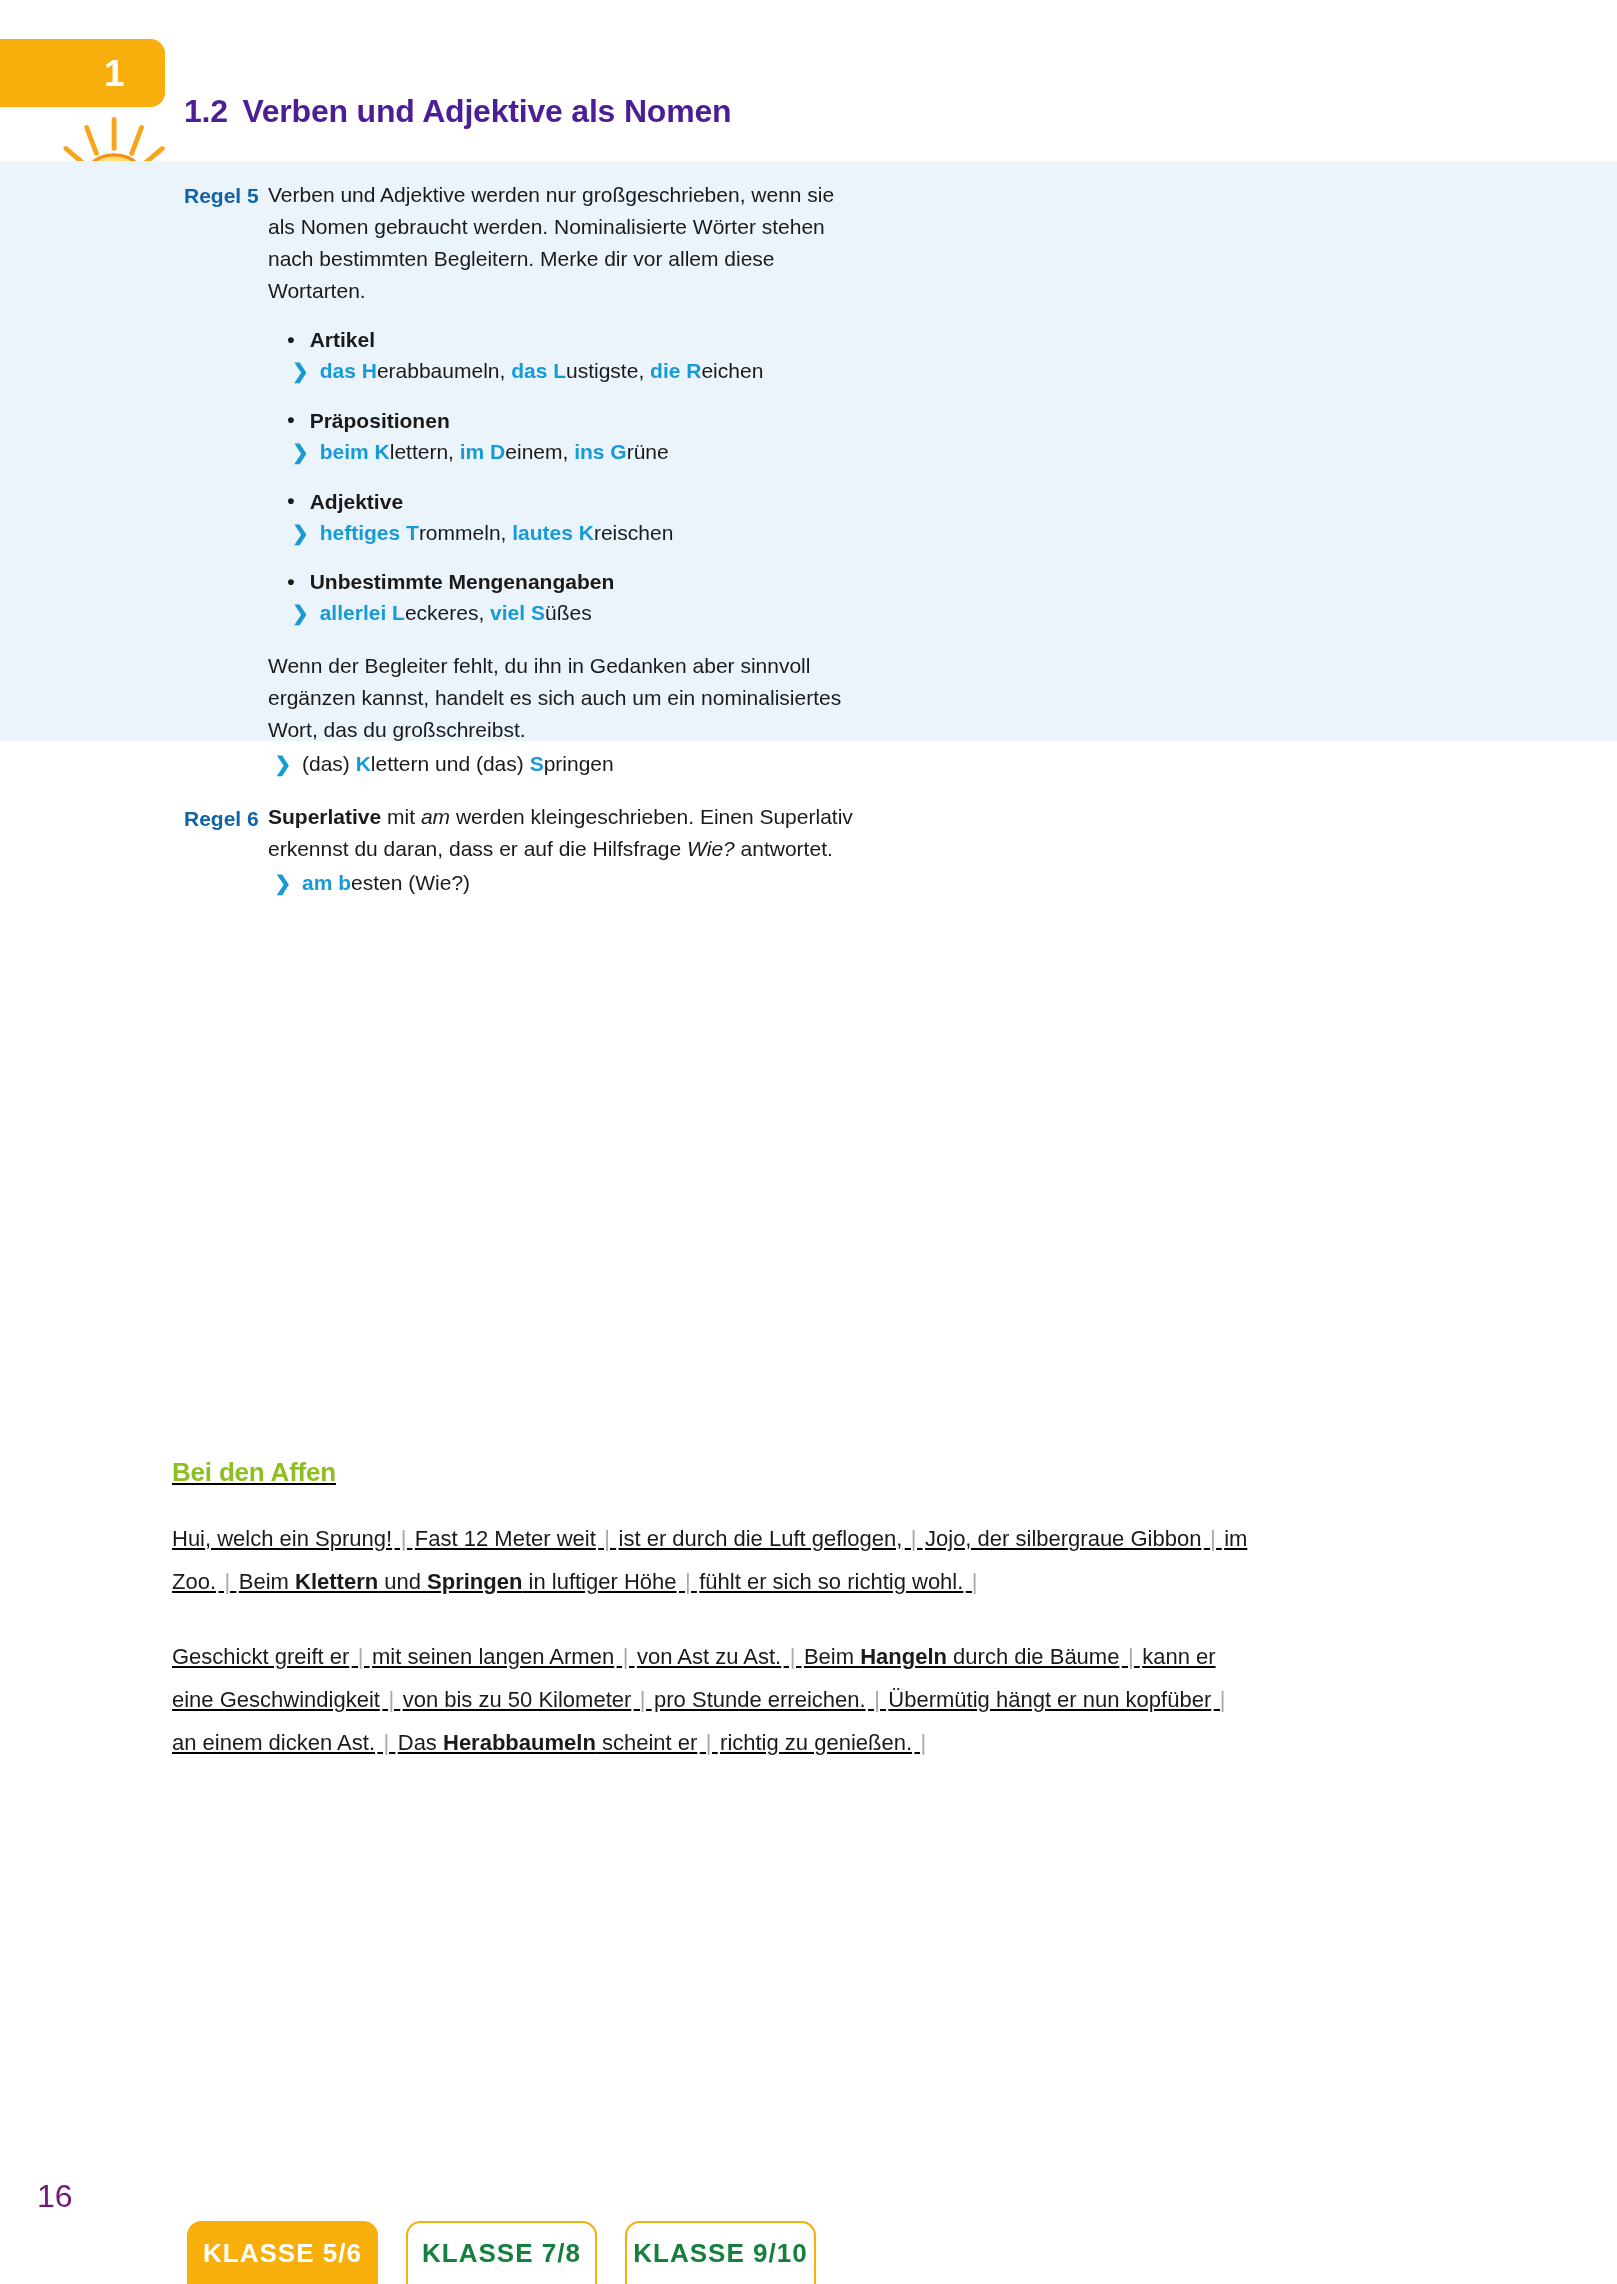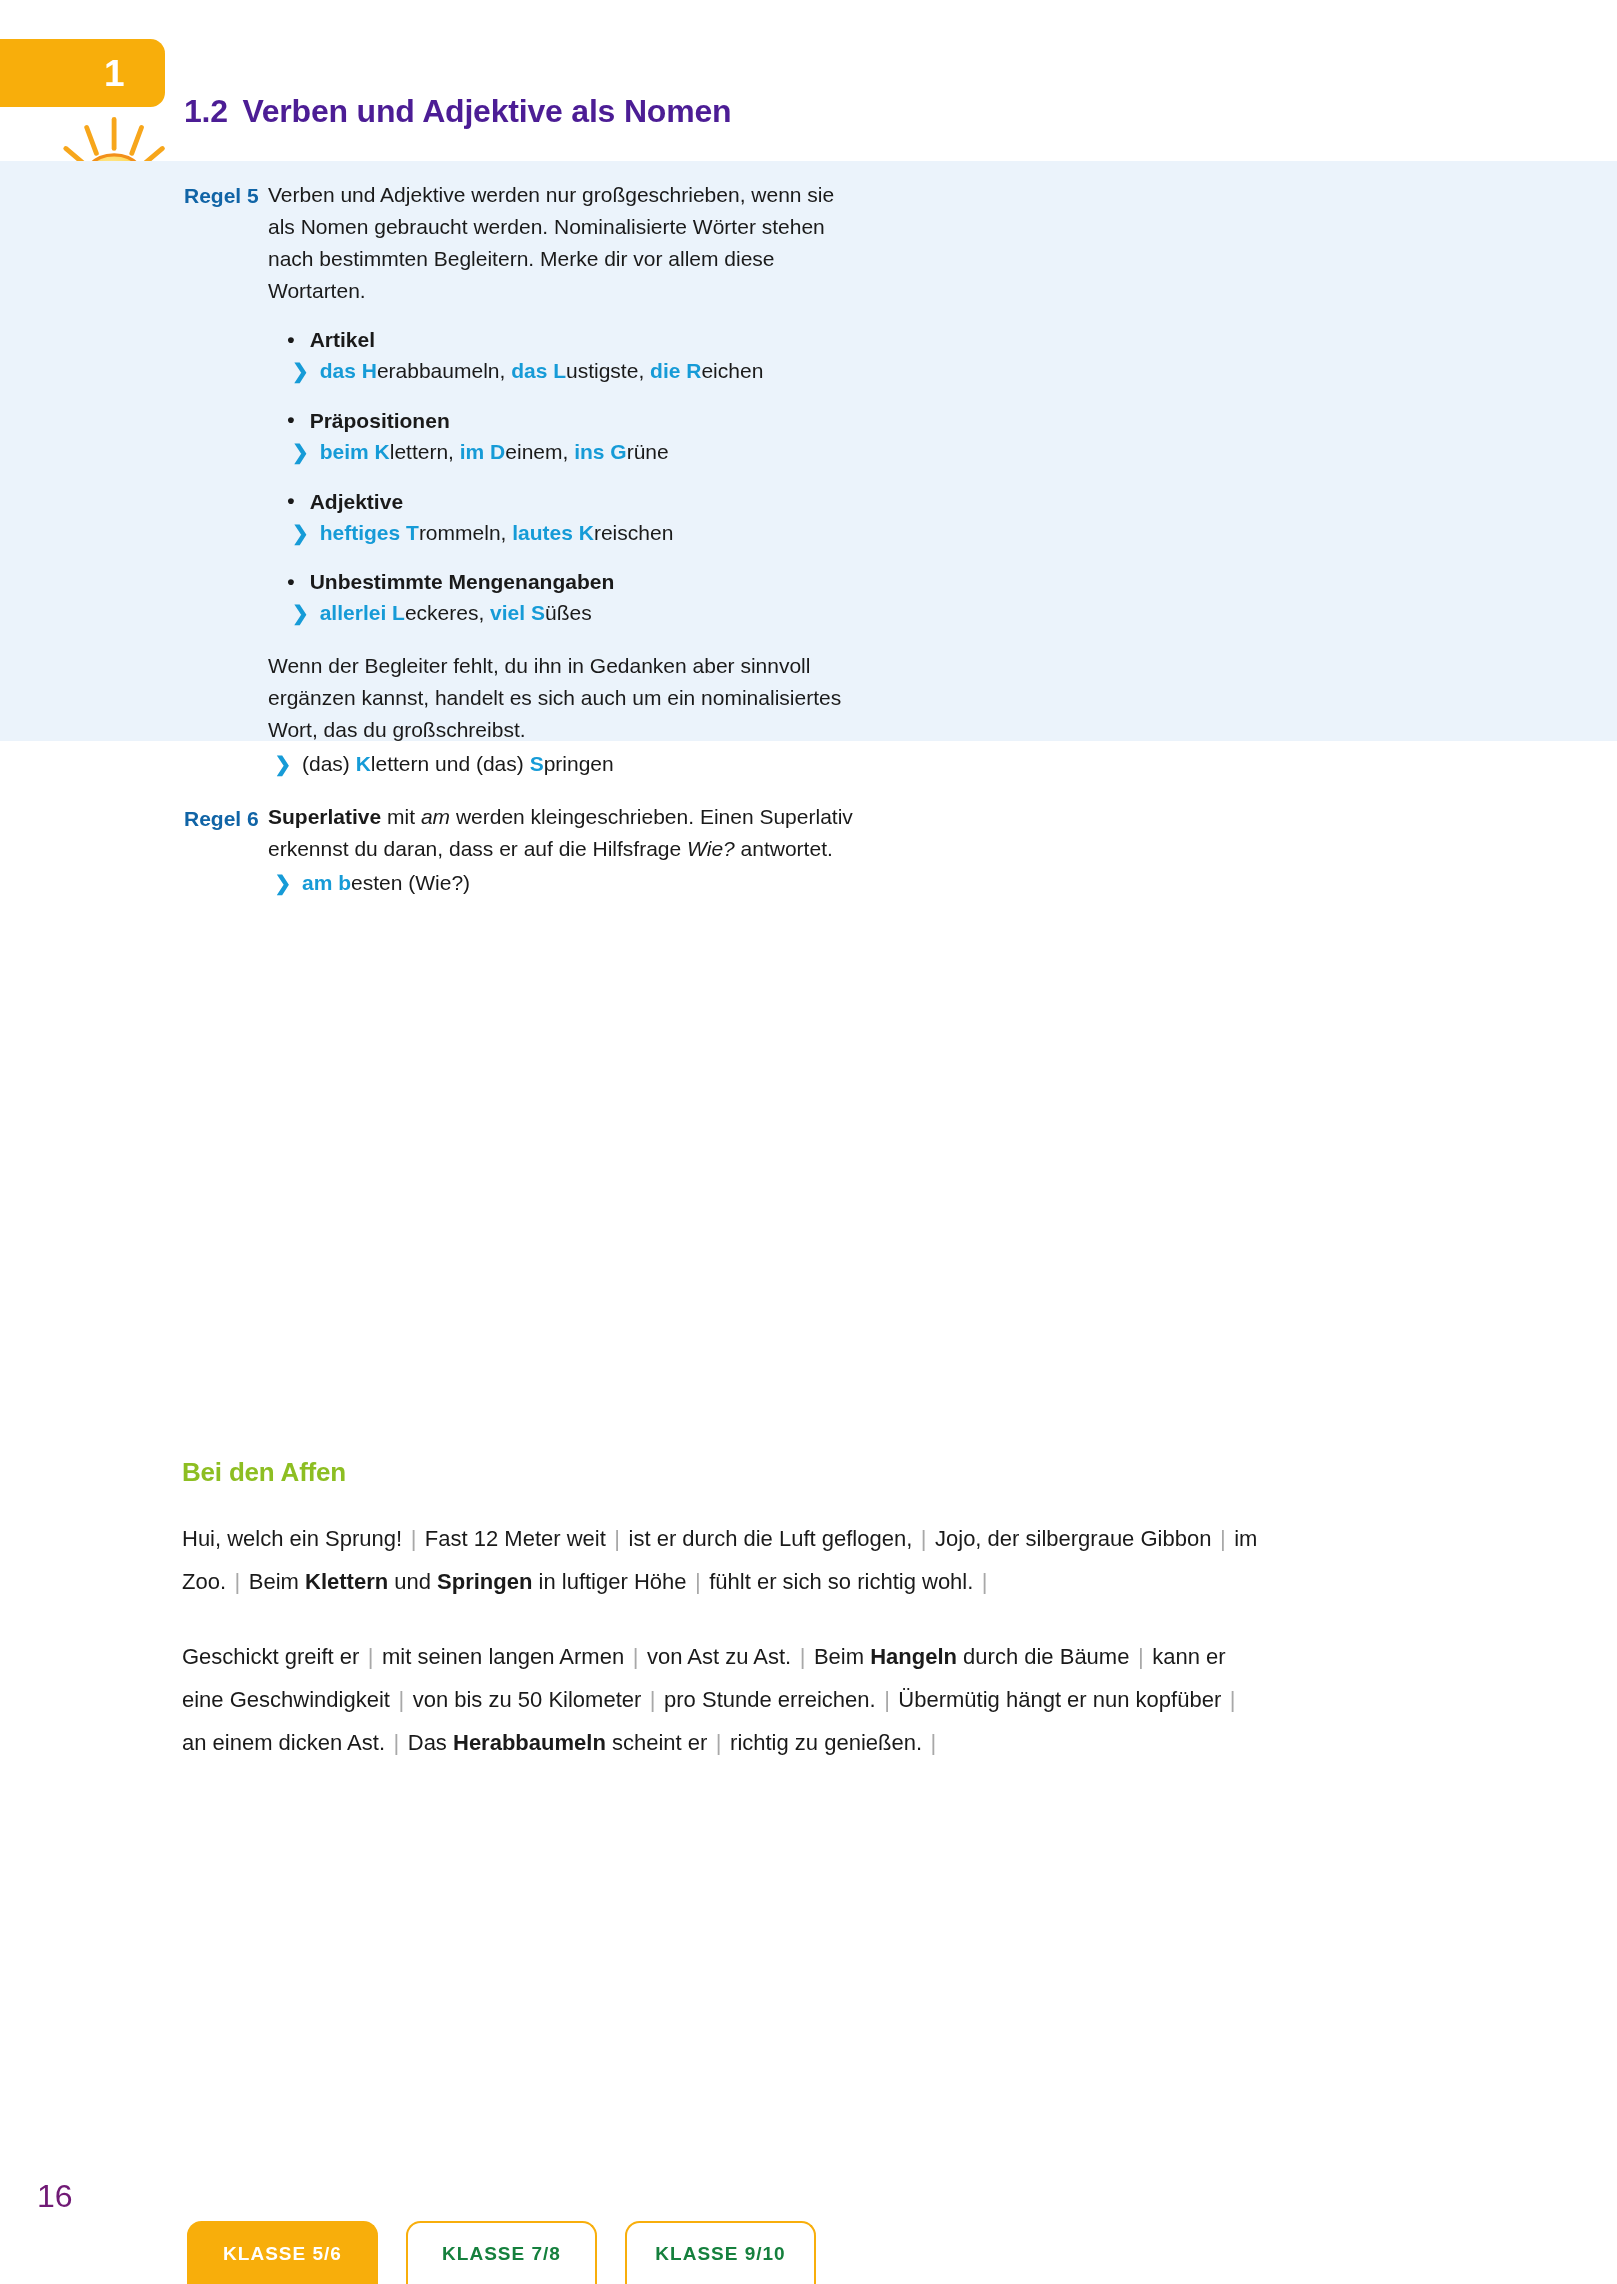--- a/index.html
+++ b/index.html
@@ -148,23 +148,24 @@
     position: relative;
     white-space: nowrap;
     margin-top: 1.6px;
   }
 
   .rule6-wrap { margin-top: 21px; }
 
   
   .exercise {
     position: absolute;
-    left: 182px;
+    left: 172px;
     top: 1457px;
     width: 1257px;
+    text-decoration: underline;
   }
   .exercise-title {
     font-size: 26px;
     font-weight: bold;
     color: #8DBE22;
     margin: 0 0 29px 0;
     letter-spacing: -0.2px;
   }
   .exercise p {
     margin: 0 16px 32px 0;
@@ -192,21 +193,21 @@
     display: flex;
     gap: 28px;
   }
   .class-tab {
     width: 191px;
     height: 63px;
     border-radius: 14.5px 14.5px 0 0;
     display: flex;
     align-items: center;
     justify-content: center;
-    font-size: 19px;
+    font-size: 26px;
     font-weight: bold;
     letter-spacing: 1px;
   }
   .class-tab.active {
     background: #F8AE0B;
     color: #ffffff;
     border: 2.4px solid #F8AE0B;
     border-bottom: none;
   }
   .class-tab.inactive {

